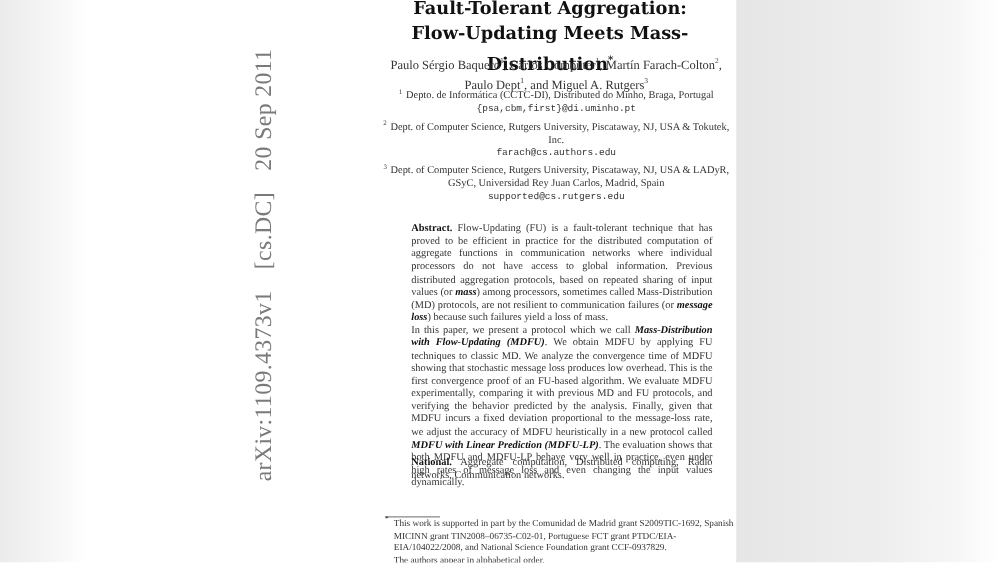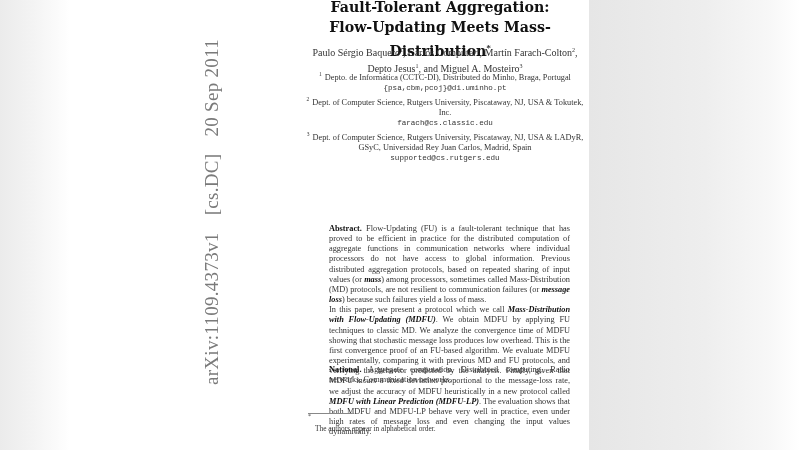--- a/index.html
+++ b/index.html
@@ -74,21 +74,20 @@
     font-family: "Liberation Mono", "DejaVu Sans Mono", monospace;
     font-size: 7.6px;
   }
   .abstract {
     position: absolute;
     left: 329px; width: 241px; top: 178px;
     font-size: 8.3px;
     line-height: 10.15px;
     text-align: justify;
     color: #333;
-    margin-top: 46px;
   }
   .abstract p { margin: 0; }
   .abstract p + p { text-indent: 0; }
   .label { font-weight: bold; color: #111; }
   .emph { font-weight: bold; font-style: italic; color: #111; }
   .keywords {
     position: absolute;
     left: 329px; width: 241px; top: 365px;
     font-size: 8.3px;
     line-height: 10.15px;
@@ -126,50 +125,50 @@
       <span>20 Sep 2011</span>
     </div>
 
     <div class="title">
       <div>Fault-Tolerant Aggregation:</div>
       <div><span>Flow-Updating Meets Mass-Distribution</span><sup>*</sup></div>
     </div>
 
     <div class="authors">
       <span><span>Paulo Sérgio Baquero</span><sup>1</sup><span>, </span></span><span><span>Carlos Computer</span><sup>1</sup><span>, </span></span><span><span>Martín Farach-Colton</span><sup>2</sup><span>,</span></span><br>
-      <span><span>Depto Jesus</span><sup>1</sup><span>, and </span></span><span><span>Miguel A. Mosteiro</span><sup>3</sup></span>
+      <span><span>Paulo Dept</span><sup>1</sup><span>, and </span></span><span><span>Miguel A. Rutgers</span><sup>3</sup></span>
     </div>
 
     <div class="affils">
       <div class="affil">
         <sup>1</sup><span>Depto. de Informática (CCTC-DI), Distributed do Minho, Braga, Portugal</span><br>
-        <span class="mono">{psa,cbm,pcoj}@di.uminho.pt</span>
+        <span class="mono">{psa,cbm,first}@di.uminho.pt</span>
       </div>
       <div class="affil">
         <sup>2</sup><span>Dept. of Computer Science, Rutgers University, Piscataway, NJ, USA &amp; Tokutek, Inc.</span><br>
-        <span class="mono">farach@cs.classic.edu</span>
+        <span class="mono">farach@cs.authors.edu</span>
       </div>
       <div class="affil">
         <sup>3</sup><span>Dept. of Computer Science, Rutgers University, Piscataway, NJ, USA &amp; LADyR, GSyC, Universidad Rey Juan Carlos, Madrid, Spain</span><br>
         <span class="mono">supported@cs.rutgers.edu</span>
       </div>
     </div>
 
     <div class="abstract">
       <p><span class="label">Abstract.</span> <span>Flow-Updating (FU) is a fault-tolerant technique that has proved to be efficient in practice for the distributed computation of aggregate functions in communication networks where individual processors do not have access to global information. Previous distributed aggregation protocols, based on repeated sharing of input values (or </span><span class="emph">mass</span><span>) among processors, sometimes called Mass-Distribution (MD) protocols, are not resilient to communication failures (or </span><span class="emph">message loss</span><span>) because such failures yield a loss of mass.</span></p>
       <p><span>In this paper, we present a protocol which we call </span><span class="emph">Mass-Distribution with Flow-Updating (MDFU)</span><span>. We obtain MDFU by applying FU techniques to classic MD. We analyze the convergence time of MDFU showing that stochastic message loss produces low overhead. This is the first convergence proof of an FU-based algorithm. We evaluate MDFU experimentally, comparing it with previous MD and FU protocols, and verifying the behavior predicted by the analysis. Finally, given that MDFU incurs a fixed deviation proportional to the message-loss rate, we adjust the accuracy of MDFU heuristically in a new protocol called </span><span class="emph">MDFU with Linear Prediction (MDFU-LP)</span><span>. The evaluation shows that both MDFU and MDFU-LP behave very well in practice, even under high rates of message loss and even changing the input values dynamically.</span></p>
     </div>
 
     <div class="keywords">
       <span class="label">National.</span> <span>Aggregate computation, Distributed computing, Radio networks, Communication networks.</span>
     </div>
 
     <div class="footnote-rule"></div>
     <div class="footnote">
       <span class="fn-mark">*</span>
       <div class="fn-body">
-        <br>
+        <span>This work is supported in part by the Comunidad de Madrid grant S2009TIC-1692, Spanish MICINN grant TIN2008–06735-C02-01, Portuguese FCT grant PTDC/EIA-EIA/104022/2008, and National Science Foundation grant CCF-0937829.</span><br>
         <span>The authors appear in alphabetical order.</span>
       </div>
     </div>
 
   </div>
 </div>
 
 </body></html>

